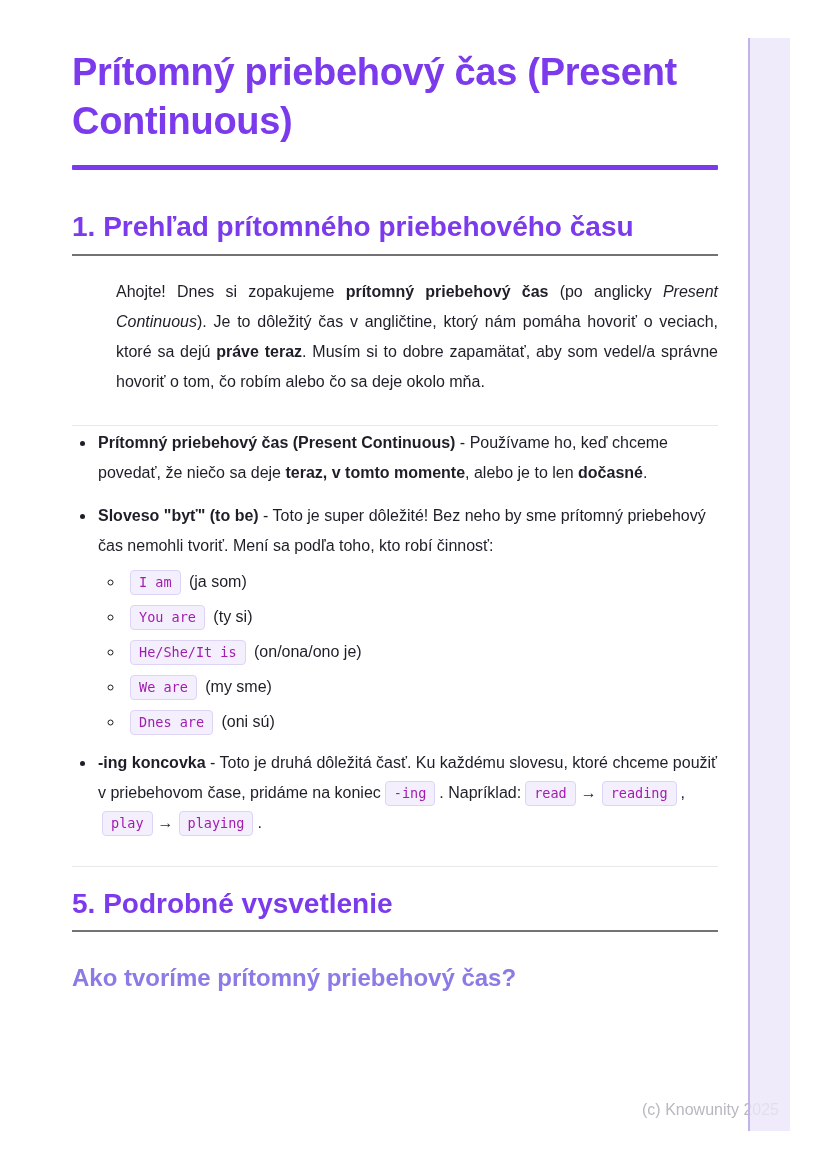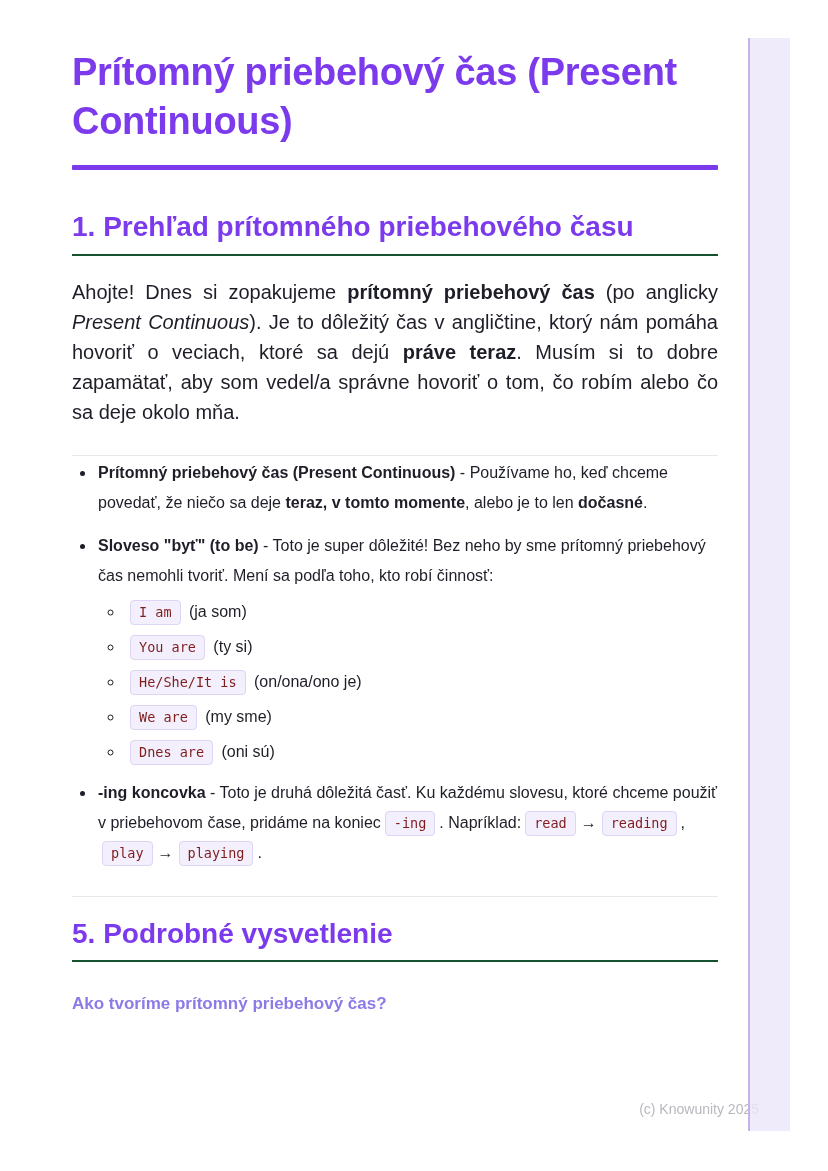--- a/index.html
+++ b/index.html
@@ -29,34 +29,35 @@
     border: none;
     margin-top: 19px;
     border-radius: 1px;
   }
   h2.section-heading {
     color: #7c3aed;
     font-size: 28px;
     font-weight: 700;
     line-height: 1.2;
     padding-bottom: 10px;
-    border-bottom: 2px solid #14532d;
+    border-bottom: 2px solid #737373;
   }
   .sec1 h2 { margin-top: 40px; }
   .sec2 h2, .sec3 h2 { margin-top: 20px; }
   h3.sub-heading {
     color: #8c7ae6;
-    font-size: 17px;
+    font-size: 24px;
     font-weight: 700;
     margin-top: 32px;
   }
   p.body-text {
-    font-size: 20px;
+    font-size: 16px;
     line-height: 30px;
     margin-top: 21px;
+    margin-left: 44px;
   }
   p.justified { text-align: justify; }
   hr.divider {
     border: none;
     border-top: 1px solid #e8e8ea;
     margin-top: 28px;
   }
   ul.bullet-list {
     margin-top: 2px;
     padding-left: 24px;
@@ -76,36 +77,36 @@
   ul.sub-list > li {
     line-height: 26px;
     margin-bottom: 9px;
     padding-left: 2px;
   }
   .seg-b { font-weight: 700; }
   .seg-i { font-style: italic; }
   .code-badge {
     font-family: "DejaVu Sans Mono", "Liberation Mono", monospace;
     font-size: 13.5px;
-    color: #7f1d1d;
+    color: #a21caf;
     background: #f3effc;
     border: 1px solid #ded4f6;
     border-radius: 4px;
     padding: 2px 8px 3px;
     margin: 0 4px;
     white-space: nowrap;
     display: inline-block;
     line-height: 18px;
   }
   .seg-arrow { color: #2a2a33; padding: 0 1px; }
   .watermark {
     position: absolute;
     top: 1101px;
-    right: 69px;
-    font-size: 14px;
+    right: 49px;
+    font-size: 16px;
     color: #b9b7bf;
     z-index: 1;
   }
   .side-strip {
     position: absolute;
     top: 38px;
     left: 748px;
     width: 42px;
     height: 1093px;
     background: rgba(235, 230, 249, 0.82);

